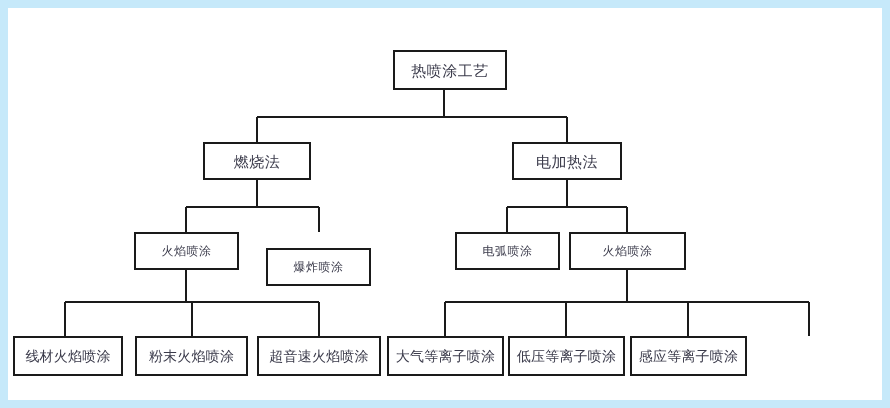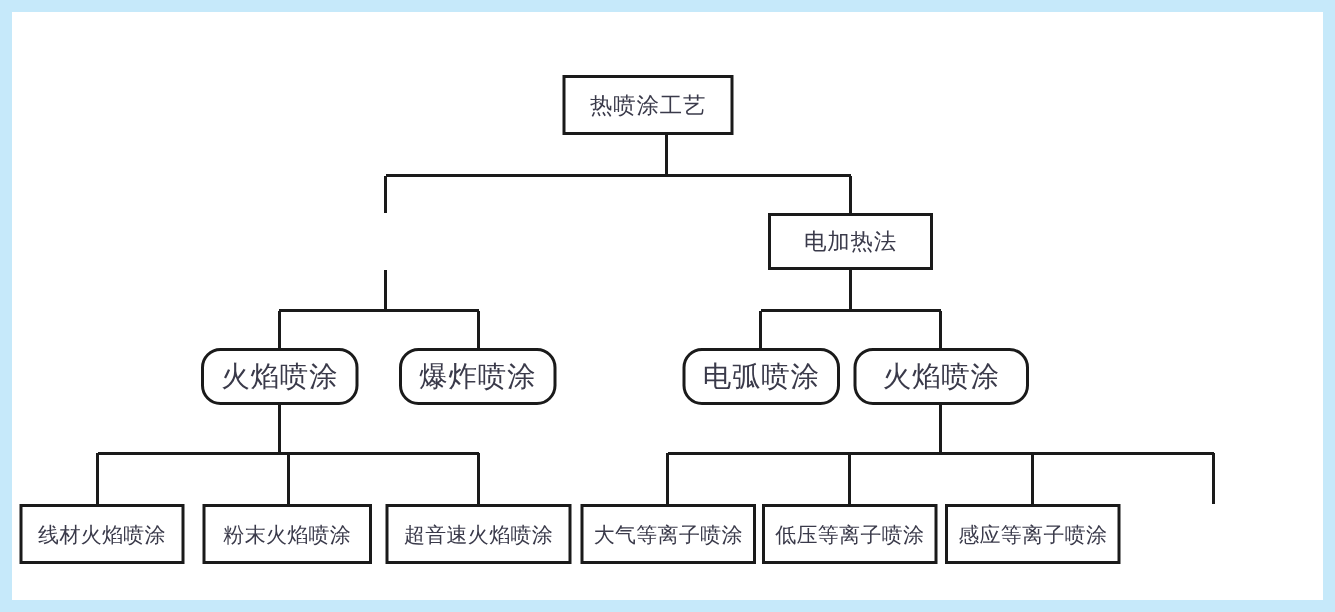--- a/index.html
+++ b/index.html
@@ -43,21 +43,21 @@
     justify-content: center;
     color: #3a3a4a;
     font-size: 15px;
     letter-spacing: 0.5px;
     line-height: 1;
     white-space: nowrap;
     z-index: 2;
   }
   .node.lvl0 { font-size: 15px; }
   .node.lvl1 { font-size: 15px; }
-  .node.lvl2 { font-size: 19px; border-radius: 13px; }
+  .node.lvl2 { font-size: 12px; }
   .node.lvl3 { font-size: 14px; letter-spacing: 0.2px; }
 </style>
 </head>
 <body>
 
 <div id="page">
   <div id="canvas">
 
     <svg id="connectors" viewBox="0 0 874 392" width="874" height="392">
       <g stroke="#1a1a1a" stroke-width="2" fill="none" shape-rendering="crispEdges">
@@ -85,32 +85,35 @@
 
         <line x1="619" y1="262" x2="619" y2="294"></line>
         <line x1="437" y1="294" x2="801" y2="294"></line>
         <line x1="437" y1="294" x2="437" y2="328"></line>
         <line x1="558" y1="294" x2="558" y2="328"></line>
         <line x1="680" y1="294" x2="680" y2="328"></line>
         <line x1="801" y1="294" x2="801" y2="328"></line>
       </g>
     </svg>
 
-    <div class="node lvl0" style="left:367px; top:42px; width:114px; height:40px;">
+    <div class="node lvl0" style="left:385px; top:42px; width:114px; height:40px;">
       <span>热喷涂工艺</span>
     </div>
 
+    <div class="node lvl1" style="left:195px; top:134px; width:108px; height:38px;">
+      <span>燃烧法</span>
+    </div>
     <div class="node lvl1" style="left:504px; top:134px; width:110px; height:38px;">
       <span>电加热法</span>
     </div>
 
     <div class="node lvl2" style="left:126px; top:224px; width:105px; height:38px;">
       <span>火焰喷涂</span>
     </div>
-    <div class="node lvl2" style="left:258px; top:224px; width:105px; height:38px;">
+    <div class="node lvl2" style="left:258px; top:240px; width:105px; height:38px;">
       <span>爆炸喷涂</span>
     </div>
     <div class="node lvl2" style="left:447px; top:224px; width:105px; height:38px;">
       <span>电弧喷涂</span>
     </div>
     <div class="node lvl2" style="left:561px; top:224px; width:117px; height:38px;">
       <span>火焰喷涂</span>
     </div>
 
     <div class="node lvl3" style="left:127px; top:328px; width:113px; height:40px;">

